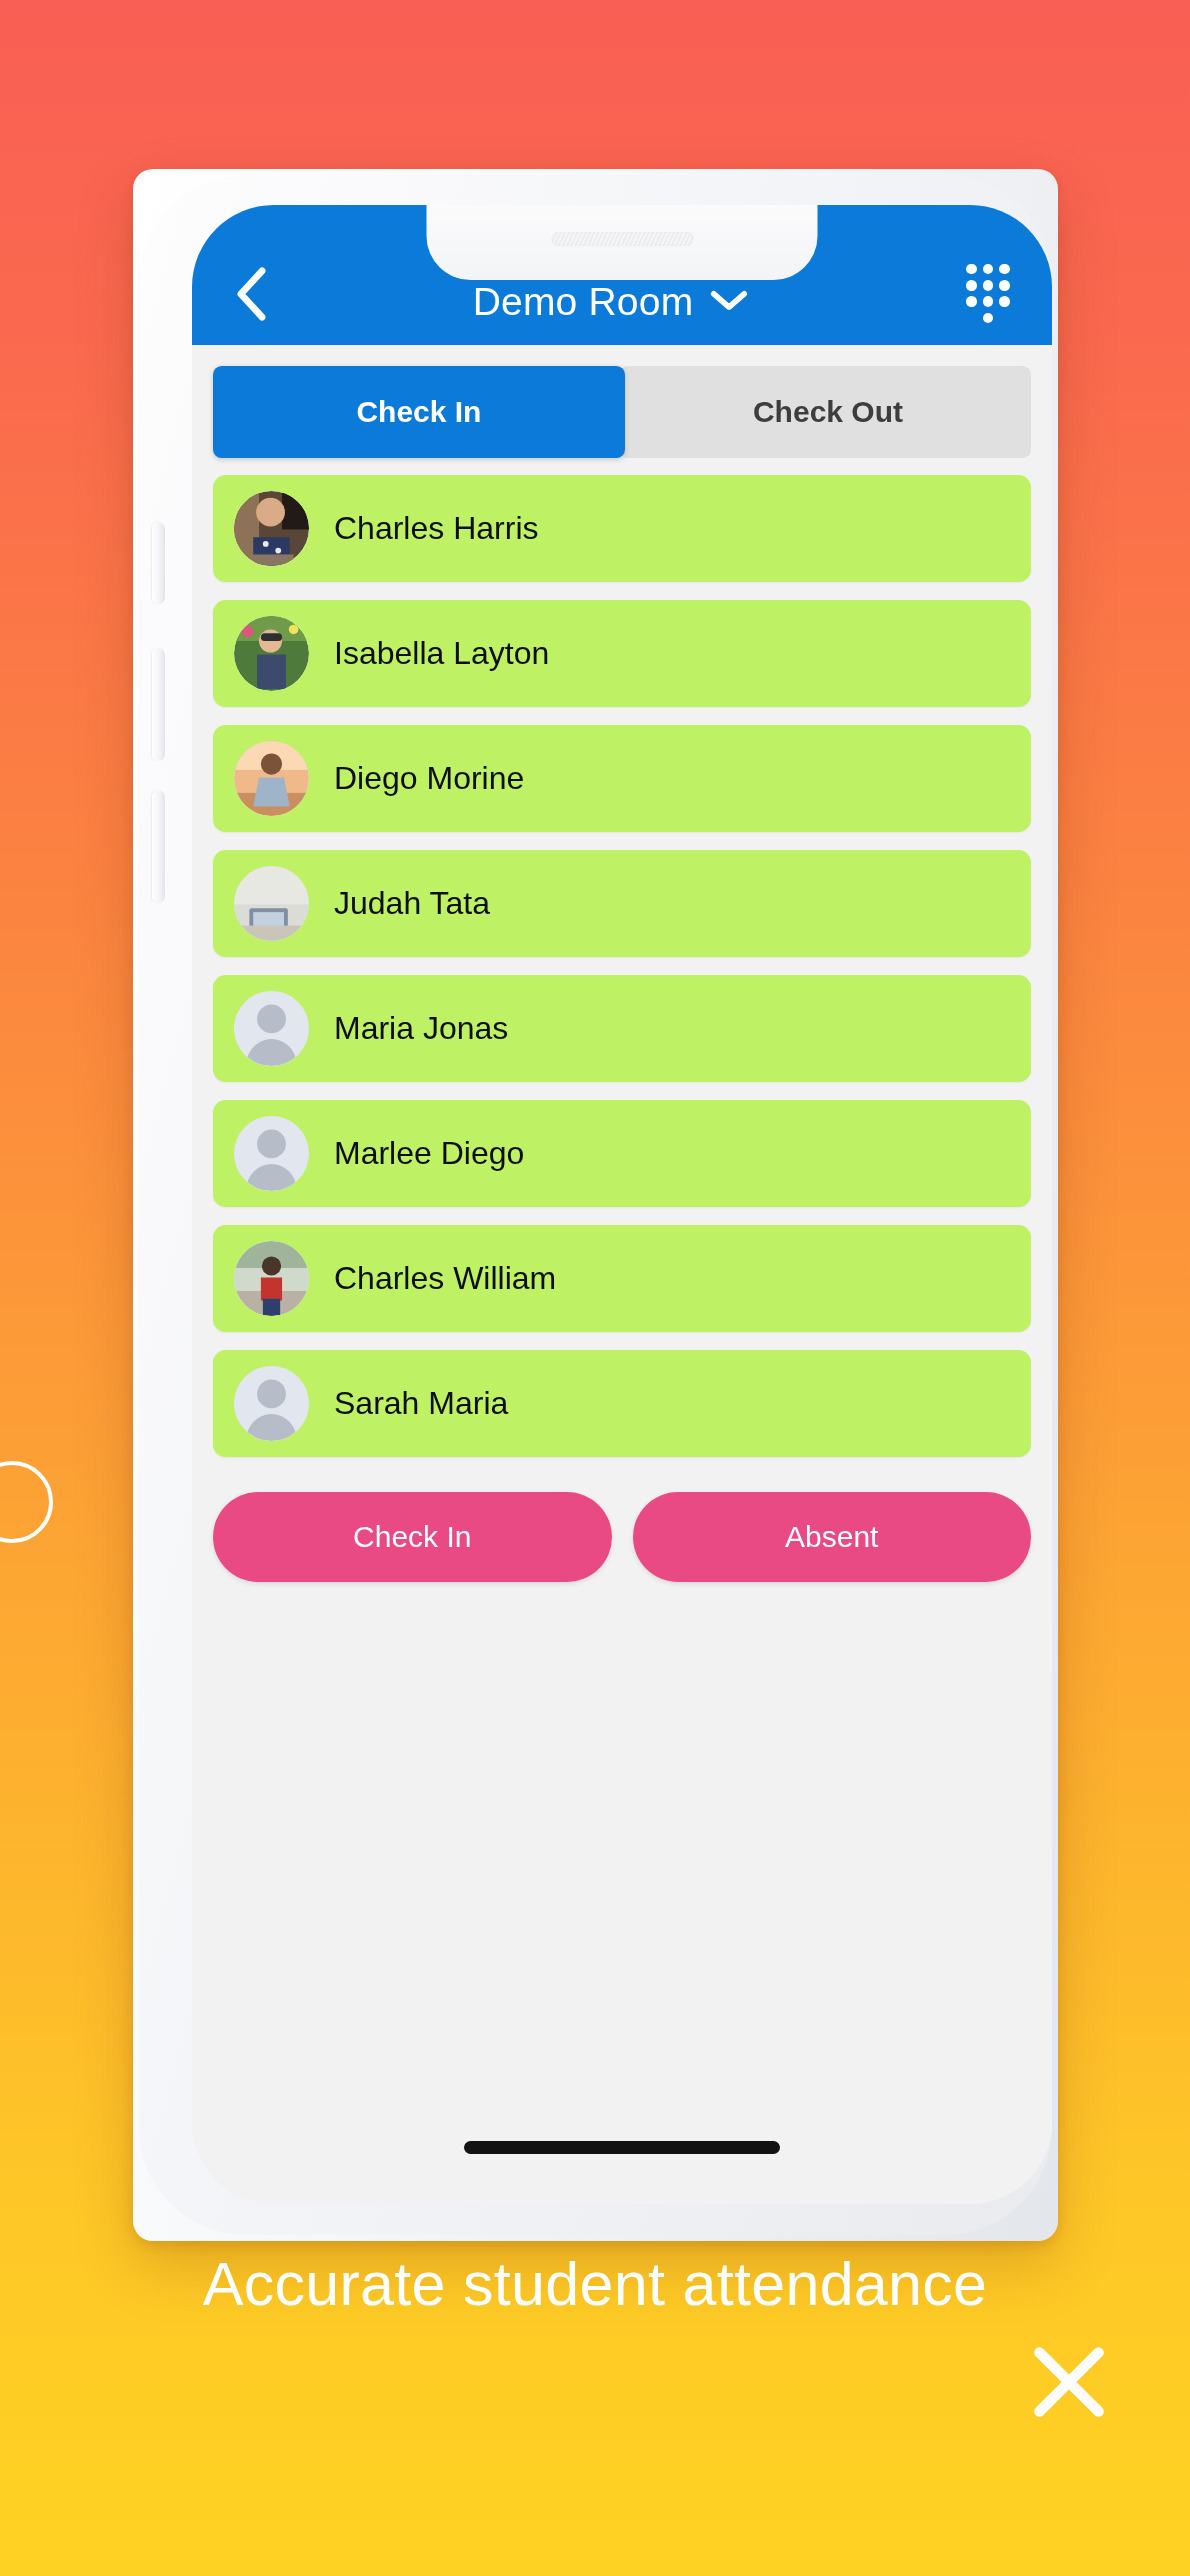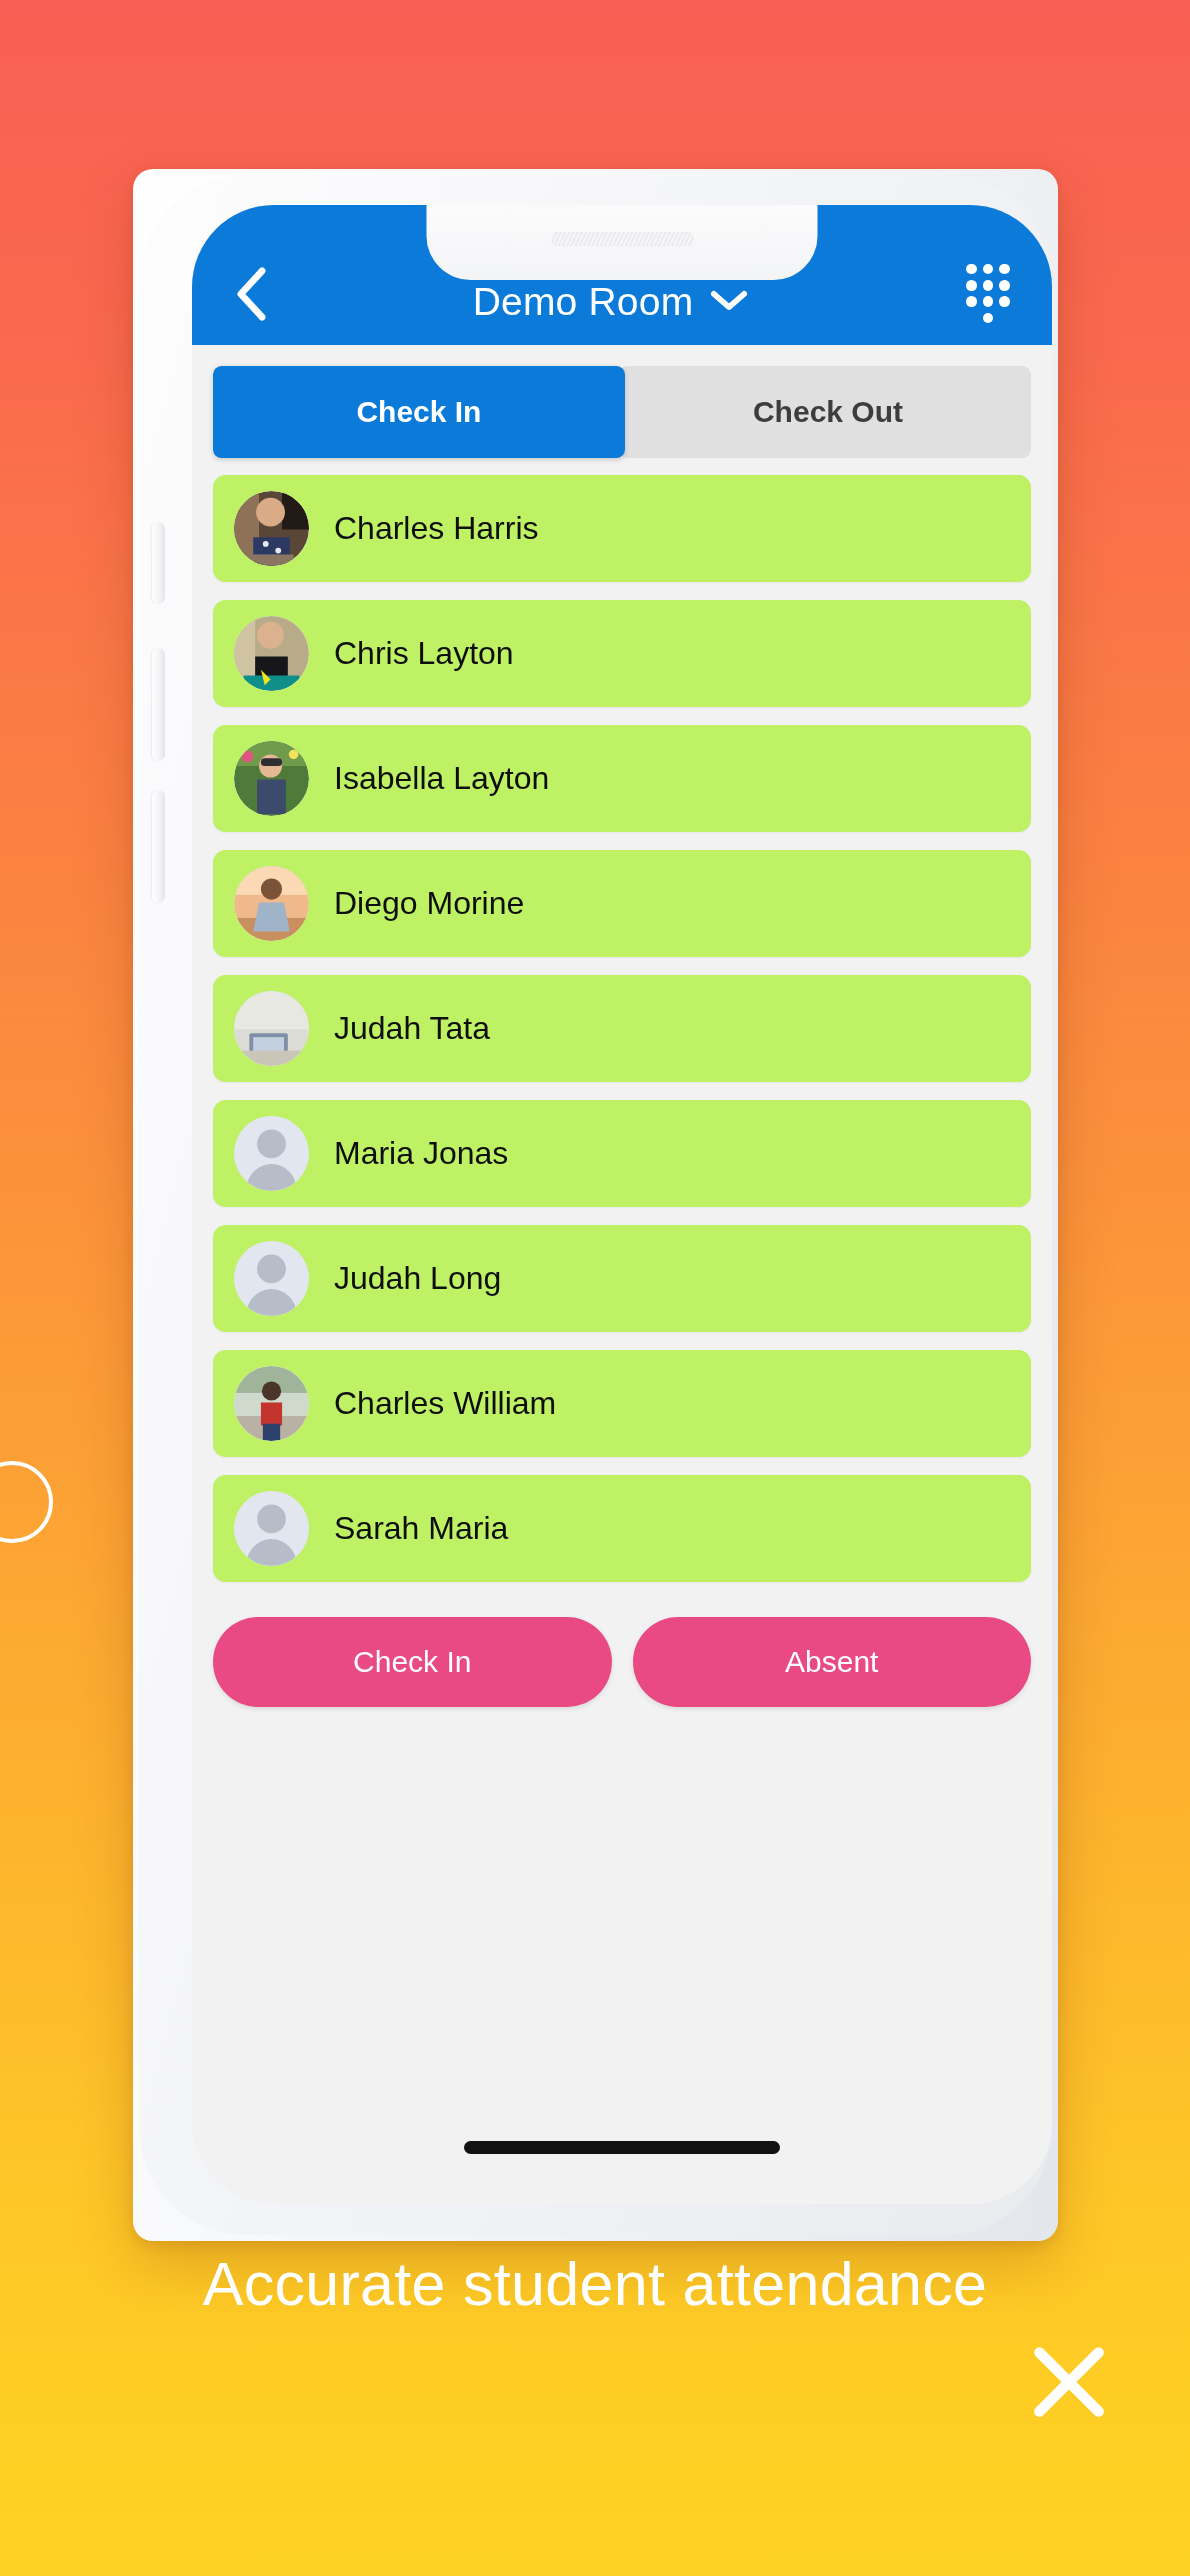--- a/index.html
+++ b/index.html
@@ -341,40 +341,20 @@
                 <path d="M20 48 h38 v30 h-38 z" fill="#2c3a63"></path>
                 <circle cx="33" cy="55" r="3" fill="#e8e8f0"></circle>
                 <circle cx="46" cy="62" r="3" fill="#e8e8f0"></circle>
                 <rect x="16" y="66" width="46" height="14" fill="#8a7562"></rect>
               </g>
               </svg>
           </div>
           <div class="row-name">Charles Harris</div>
         </div>
 
-        <div class="row">
-          <div class="avatar">
-            <svg viewBox="0 0 78 78">
-                <defs>
-                  <clipPath id="c1">
-                    <circle cx="39" cy="39" r="39"></circle>
-                  </clipPath>
-                </defs>
-              <g clip-path="url(#c1)">
-                <rect width="78" height="78" fill="#b8ab8a"></rect>
-                <rect x="0" y="0" width="22" height="78" fill="#cfc3a2"></rect>
-                <circle cx="38" cy="20" r="14" fill="#dbb28d"></circle>
-                <path d="M22 42 h34 v24 h-34 z" fill="#17171b"></path>
-                <path d="M10 62 h58 v18 h-58 z" fill="#0f8f8a"></path>
-                <path d="M28 56 l10 10 l-6 6 z" fill="#f2e41f"></path>
-              </g>
-              </svg>
-          </div>
-          <div class="row-name">Chris Layton</div>
-        </div>
 
         <div class="row">
           <div class="avatar">
             <svg viewBox="0 0 78 78">
                 <defs>
                   <clipPath id="c3">
                     <circle cx="39" cy="39" r="39"></circle>
                   </clipPath>
                 </defs>
               <g clip-path="url(#c3)">
@@ -457,21 +437,21 @@
                     <circle cx="39" cy="39" r="39"></circle>
                   </clipPath>
                 </defs>
               <g clip-path="url(#c6)">
                 <rect width="78" height="78" fill="#e2e6ee"></rect>
                 <circle cx="39" cy="29" r="15" fill="#b6bdc9"></circle>
                 <ellipse cx="39" cy="76" rx="26" ry="26" fill="#b6bdc9"></ellipse>
               </g>
               </svg>
           </div>
-          <div class="row-name">Judah Long</div>
+          <div class="row-name">Marlee Diego</div>
         </div>
 
         <div class="row">
           <div class="avatar">
             <svg viewBox="0 0 78 78">
                 <defs>
                   <clipPath id="c7">
                     <circle cx="39" cy="39" r="39"></circle>
                   </clipPath>
                 </defs>

